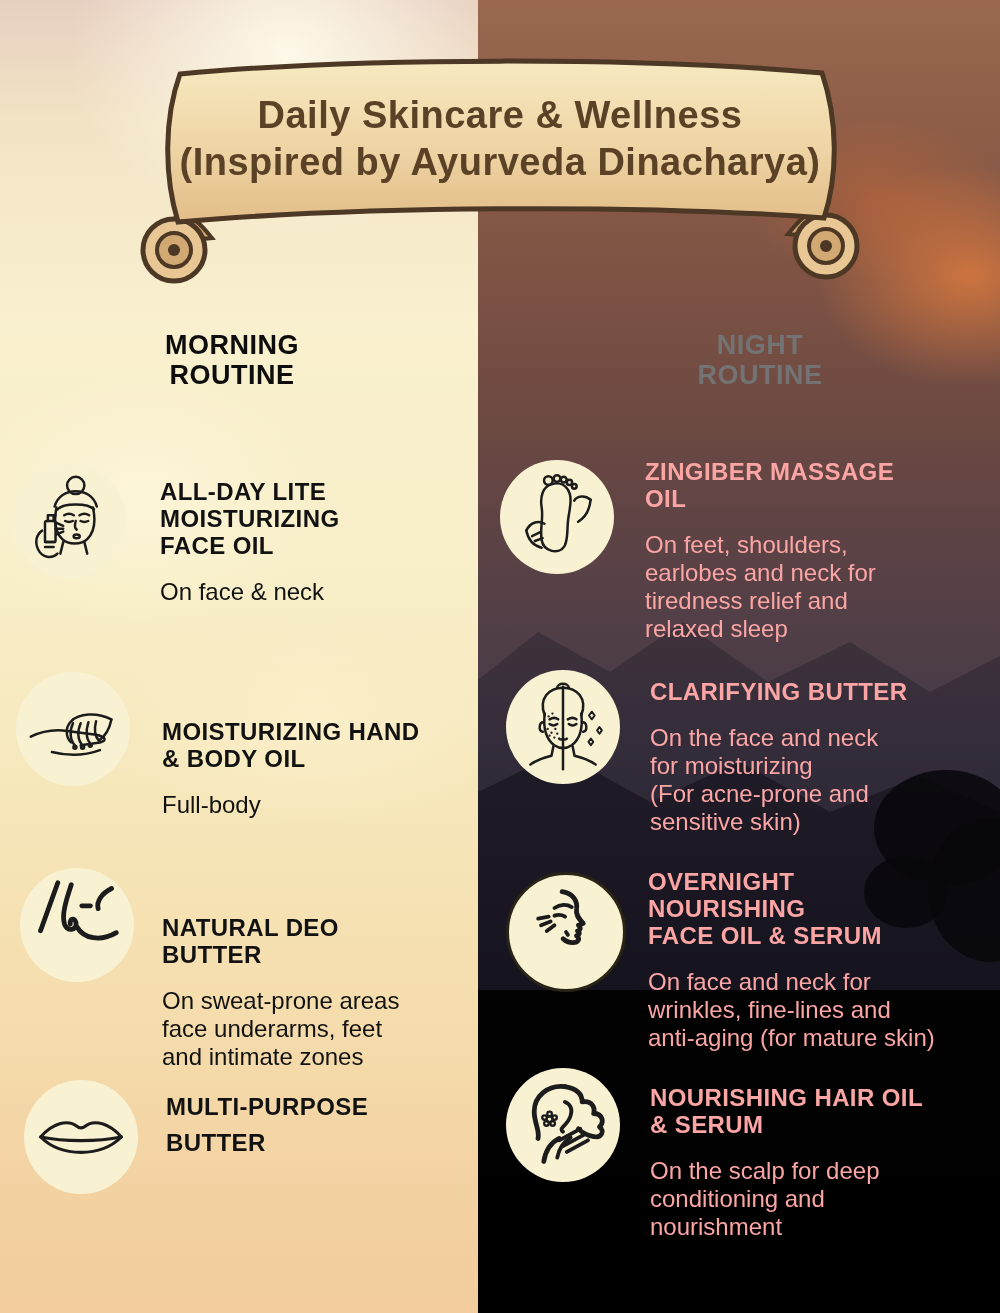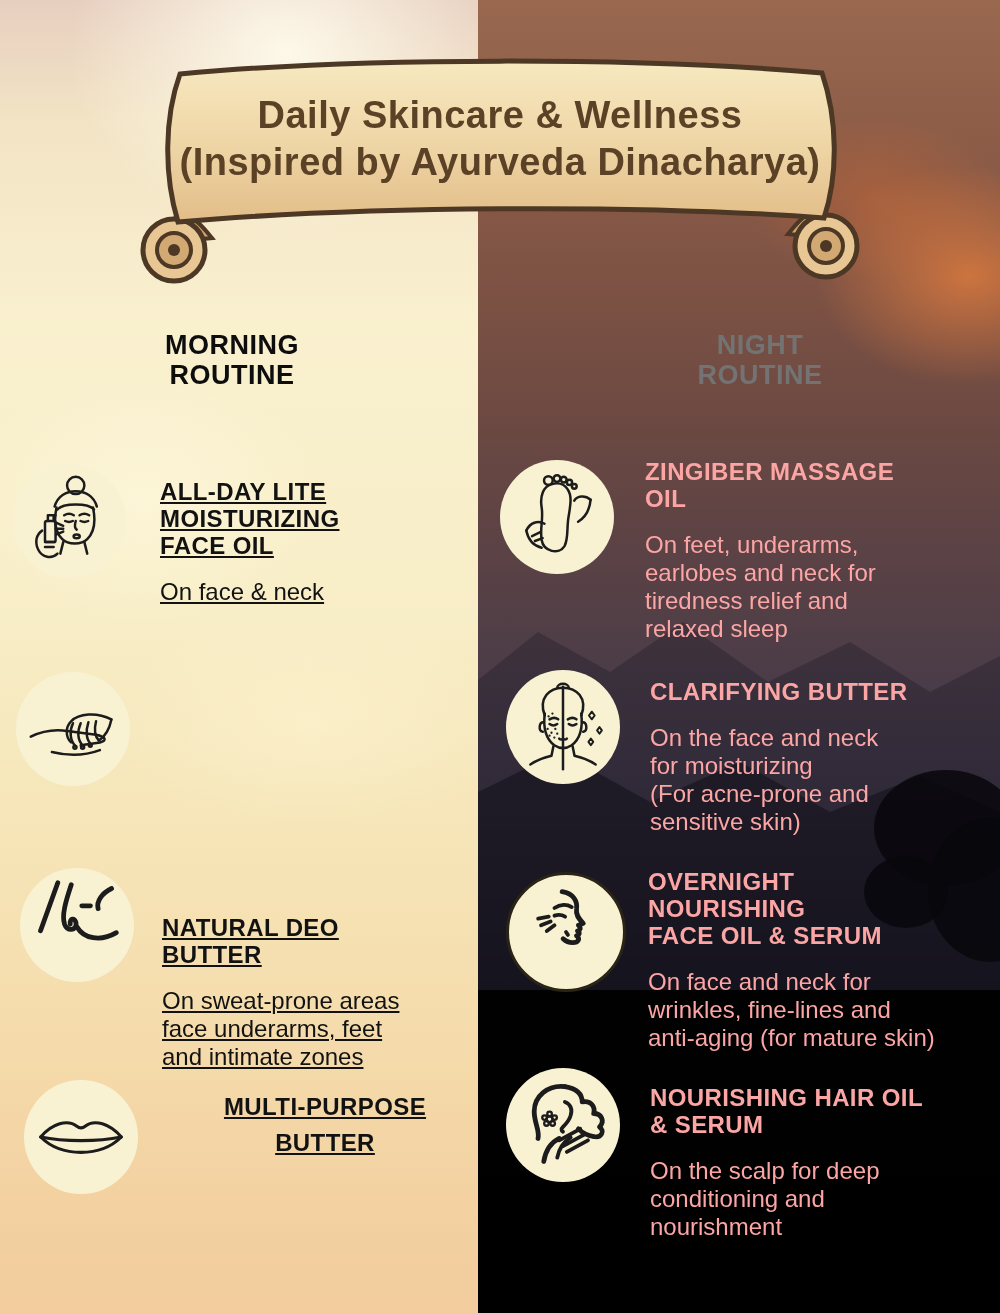--- a/index.html
+++ b/index.html
@@ -39,24 +39,24 @@
   }
   .col-header.morning{left:152px;top:330px;width:160px;color:#0d0d0d;}
   .col-header.night{left:645px;top:330px;width:230px;color:#737373;}
   
   .icon-circle{
     position:absolute;width:114px;height:114px;border-radius:50%;
     background:#f8f2d3;display:flex;align-items:center;justify-content:center;
   }
   .icon-circle svg{width:96px;height:96px;}
   .item-text{position:absolute;white-space:pre-line;}
-  .item-text.morning{width:318px;color:#121212;text-decoration:underline;}
+  .item-text.morning{width:318px;color:#121212;}
   .item-text.night{width:352px;color:#fca5a5;}
   .item-title{font-weight:bold;font-size:24px;line-height:27px;letter-spacing:0.4px;}
-  .item-title.gap{line-height:36px;margin-top:-5px;text-align:center;}
+  .item-title.gap{line-height:36px;margin-top:-5px;}
   .item-desc{font-size:24px;line-height:28px;margin-top:1px;}
   .stroke{fill:none;stroke:#1c1c1c;stroke-width:2.6;stroke-linecap:round;stroke-linejoin:round;}
   .stroke-thick{fill:none;stroke:#1c1c1c;stroke-width:5;stroke-linecap:round;stroke-linejoin:round;}
   .dot{fill:#1c1c1c;stroke:none;}
 </style>
 </head>
 <body>
 
 <div class="poster">
 
@@ -144,20 +144,25 @@
       <path class="stroke" d="M58 44 C 54 53 55 62 60 67"></path>
       <path class="stroke" d="M66 43 C 63 52 64 61 68 65"></path>
       <path class="stroke" d="M74 42 C 72 50 73 58 77 62"></path>
       <path class="stroke" d="M90 40 C 88 50 84 57 77 62"></path>
       <circle class="stroke" cx="52" cy="69" r="1.6"></circle>
       <circle class="stroke" cx="60" cy="69" r="1.6"></circle>
       <circle class="stroke" cx="68" cy="67" r="1.5"></circle>
       <path class="stroke" d="M28 74 C 44 78 62 78 78 72"></path>
     </svg>
   </div>
+  <div class="item-text morning" style="left:162px;top:700px;">
+    <div class="item-title">MOISTURIZING HAND
+&amp; BODY OIL</div>
+    <div class="item-desc">Full-body</div>
+  </div>
 
   <div class="icon-circle" style="left:20px;top:868px;">
     <svg viewBox="0 0 100 100" aria-hidden="true">
       <path class="stroke-thick" d="M30 6 L 12 56"></path>
       <path class="stroke-thick" d="M44 8 C 38 26 34 40 37 49 C 40 57 50 56 49 48 C 48 42 42 43 43 49"></path>
       <path class="stroke-thick" d="M50 52 C 57 64 74 68 91 58"></path>
       <path class="stroke-thick" d="M55 30 h9"></path>
       <path class="stroke-thick" d="M86 12 C 76 17 70 25 72 33"></path>
     </svg>
   </div>
@@ -191,21 +196,21 @@
       <path class="stroke" d="M85 32 C 79 27 71 28 68 33"></path>
       <path class="stroke" d="M85 32 C 84 43 80 50 72 55"></path>
       <path class="stroke" d="M18 64 C 22 56 30 53 37 57"></path>
       <path class="stroke" d="M18 64 C 20 74 26 80 34 82"></path>
       <path class="stroke" d="M24 70 l8 -4 M27 75 l8 -3"></path>
     </svg>
   </div>
   <div class="item-text night" style="left:645px;top:440px;">
     <div class="item-title">ZINGIBER MASSAGE
 OIL</div>
-    <div class="item-desc">On feet, underarms,
+    <div class="item-desc">On feet, shoulders,
 earlobes and neck for
 tiredness relief and
 relaxed sleep</div>
   </div>
 
   <div class="icon-circle" style="left:506px;top:670px;">
     <svg viewBox="0 0 100 100" aria-hidden="true">
       <path class="stroke" d="M50 8 v86"></path>
       <path class="stroke" d="M31 38 C 24 20 36 9 50 9 C 64 9 76 20 69 38"></path>
       <path class="stroke" d="M44 9 a6 4 0 0 1 12 0"></path>

